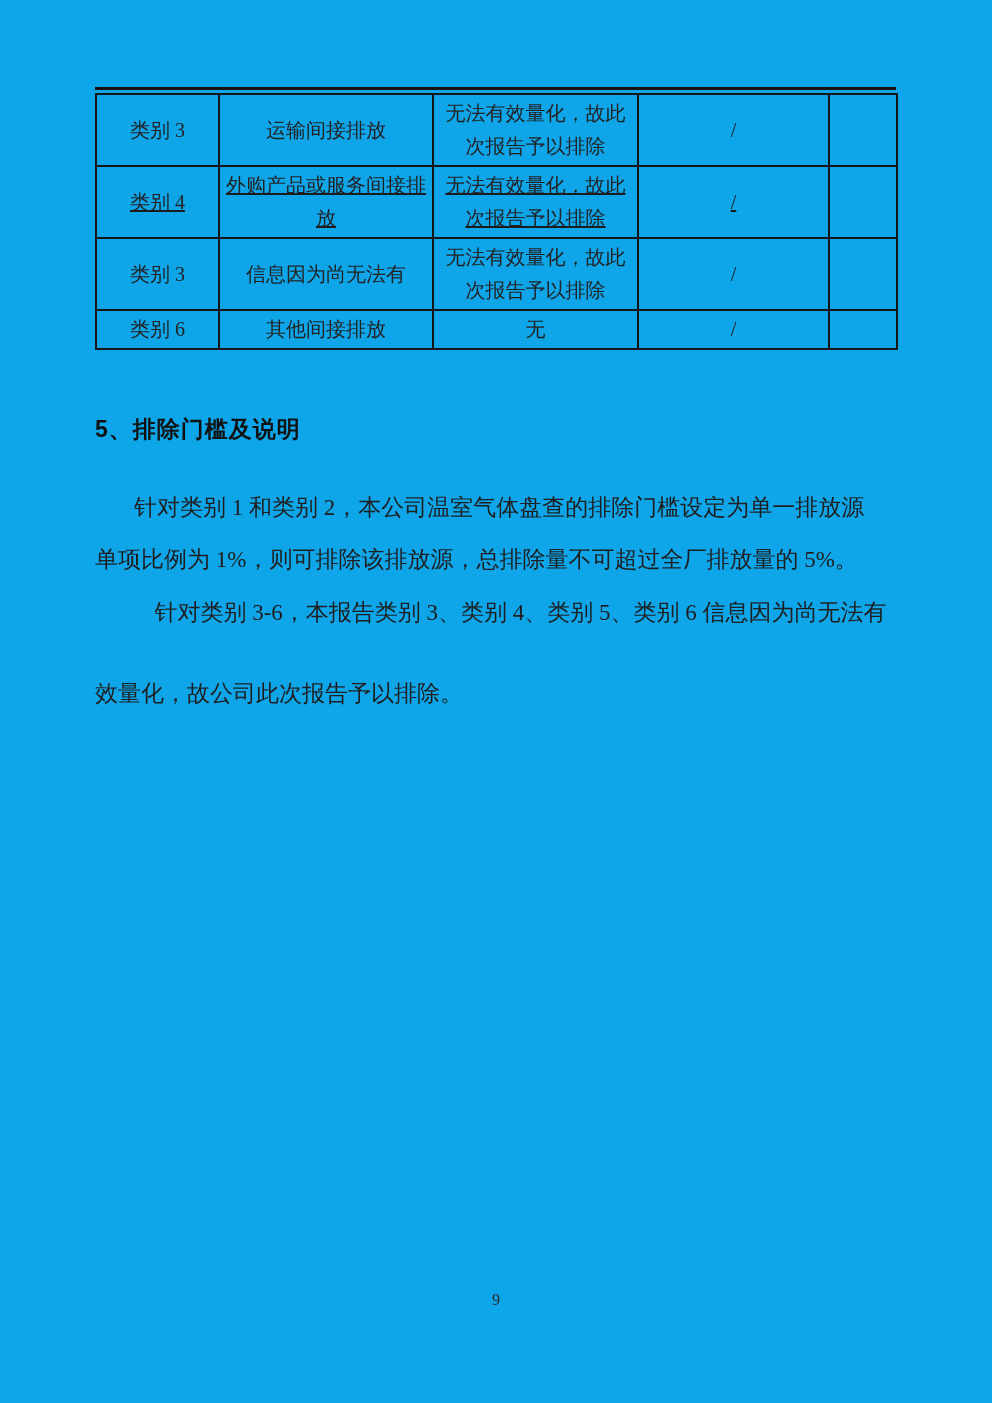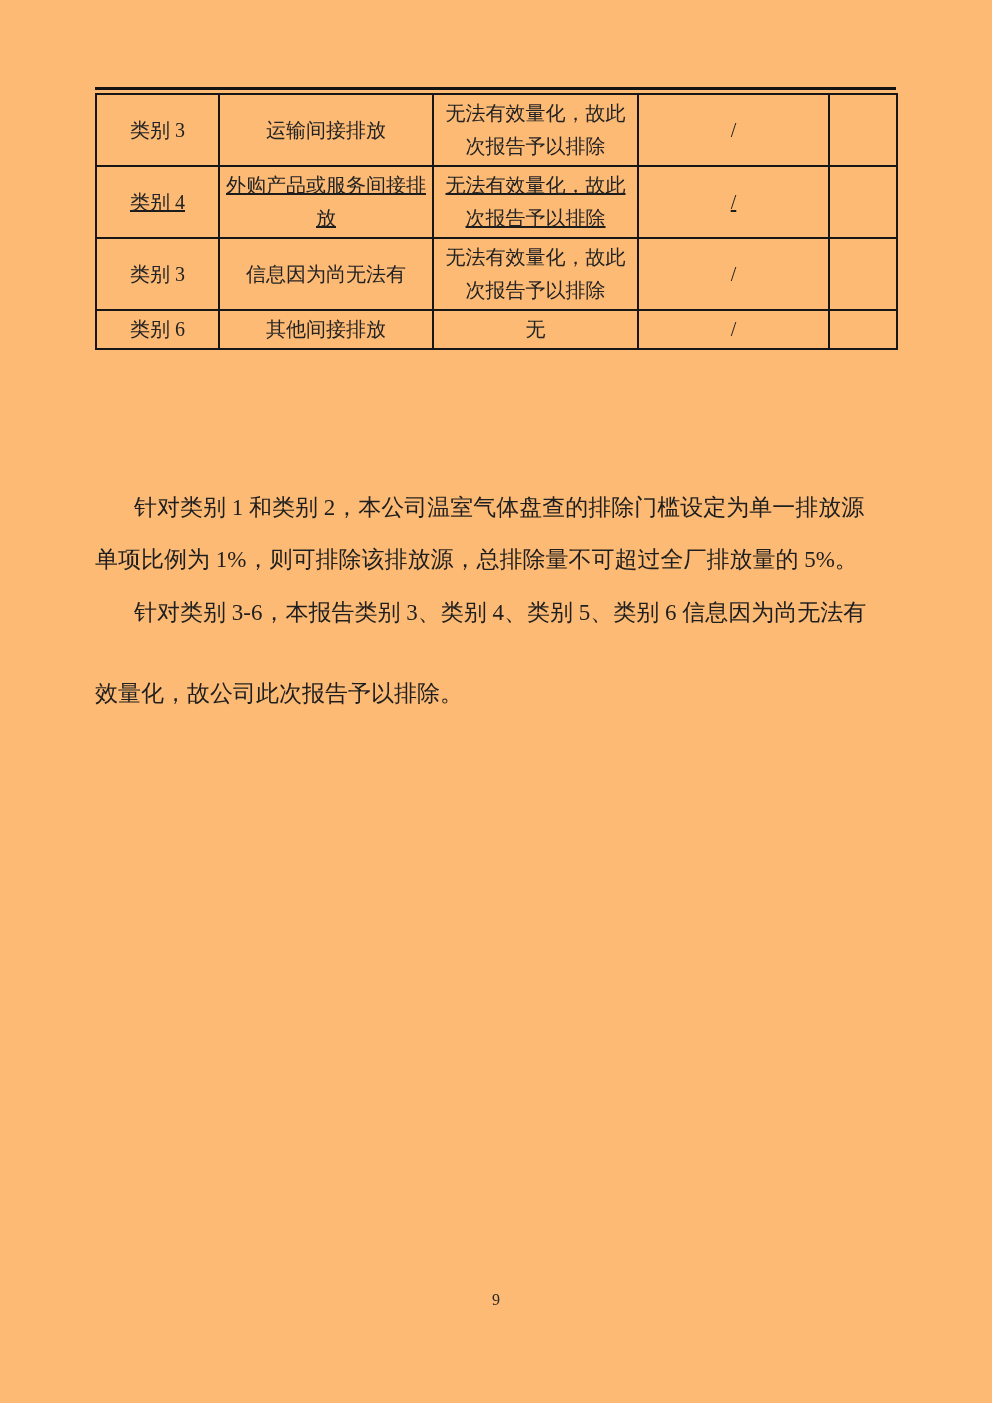--- a/index.html
+++ b/index.html
@@ -5,21 +5,21 @@
   html, body {
     margin: 0;
     padding: 0;
     background: #e8e8e8;
   }
   .page {
     position: relative;
     width: 992px;
     height: 1403px;
     margin: 0 auto;
-    background: #fdba74;
+    background: #0ea5e9;
     overflow: hidden;
     font-family: "Liberation Serif", "DejaVu Serif", serif;
     color: #1c1c1c;
   }
   
   .table-topline {
     position: absolute;
     left: 95px;
     top: 87px;
     width: 801px;
@@ -66,21 +66,21 @@
     left: 95px;
     width: 812px;
     font-size: 23px;
     line-height: 30px;
     color: #1e1e1e;
     white-space: nowrap;
   }
   .indent { text-indent: 39px; }
   .l1 { top: 493px; }
   .l2 { top: 545px; }
-  .l3 { top: 598px; }
+  .l3 { top: 598px; text-align: center; }
   .l4 { top: 679px; }
   .page-footer {
     position: absolute;
     left: 0;
     top: 1291px;
     width: 100%;
     text-align: center;
     font-size: 16px;
     color: #2a2a2a;
   }
@@ -125,20 +125,21 @@
       <tr class="r4">
         <td>类别 6</td>
         <td>其他间接排放</td>
         <td>无</td>
         <td>/</td>
         <td></td>
       </tr>
     </tbody>
   </table>
 
+  <div class="section-heading">5、排除门槛及说明</div>
 
   <div class="bodyline l1 indent">针对类别 1 和类别 2，本公司温室气体盘查的排除门槛设定为单一排放源</div>
   <div class="bodyline l2">单项比例为 1%，则可排除该排放源，总排除量不可超过全厂排放量的 5%。</div>
   <div class="bodyline l3 indent">针对类别 3-6，本报告类别 3、类别 4、类别 5、类别 6 信息因为尚无法有</div>
   <div class="bodyline l4">效量化，故公司此次报告予以排除。</div>
 
   <div class="page-footer">9</div>
 
 </div>
 

